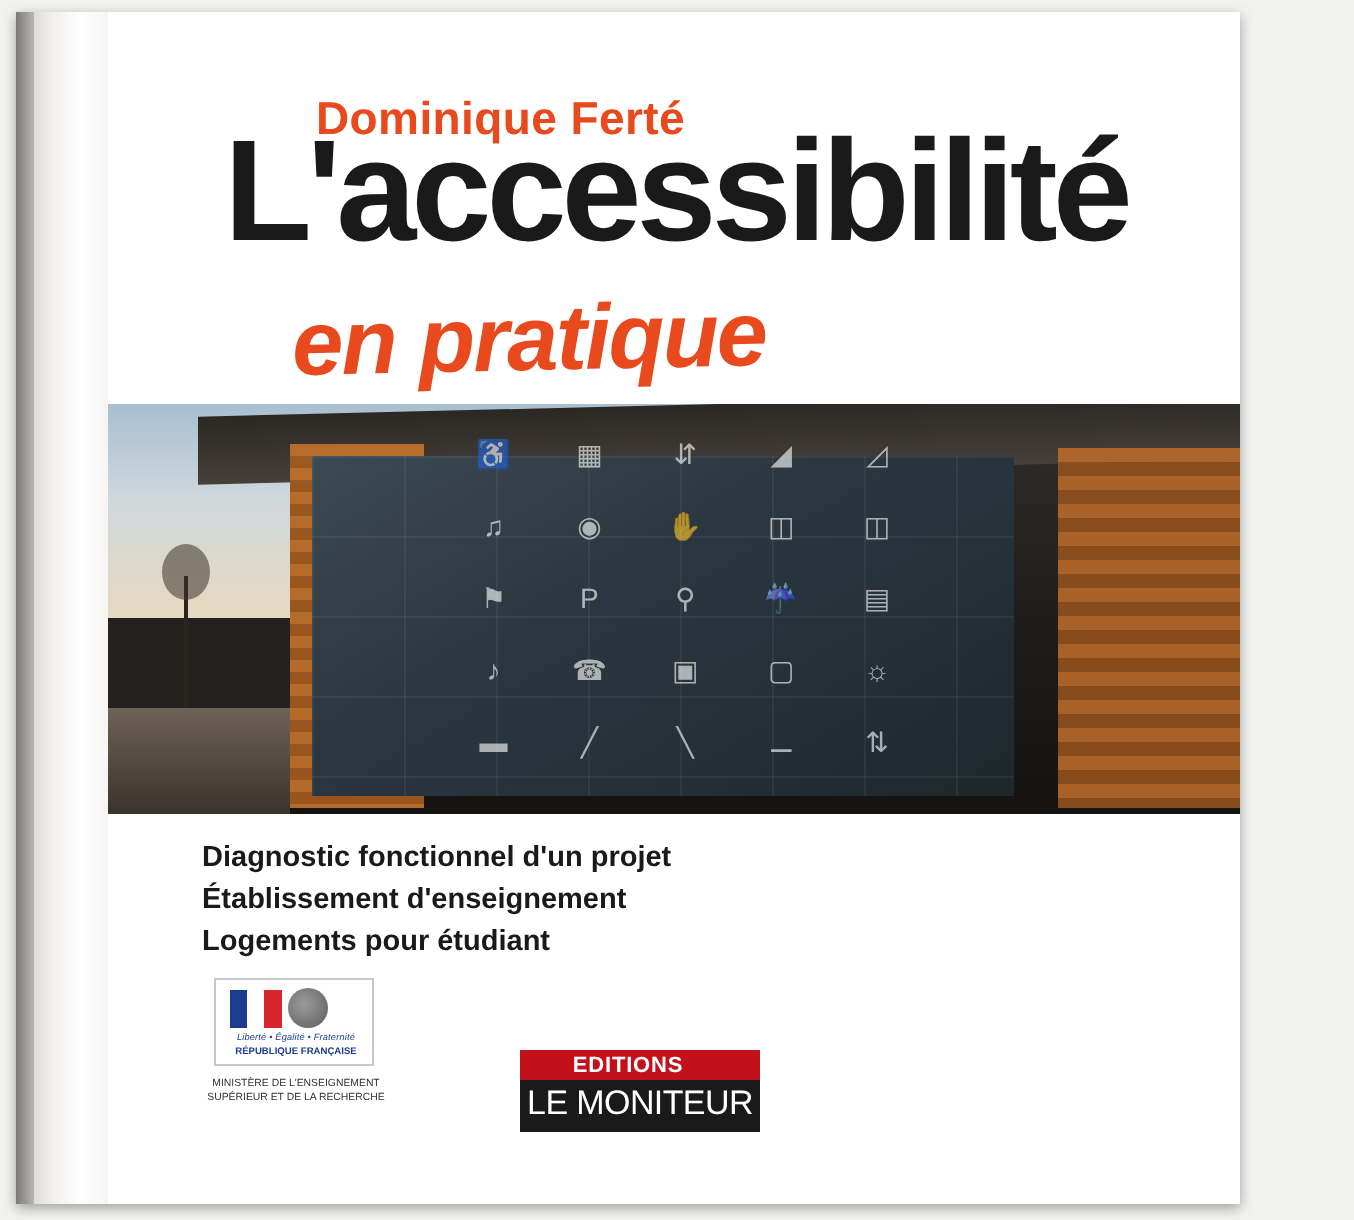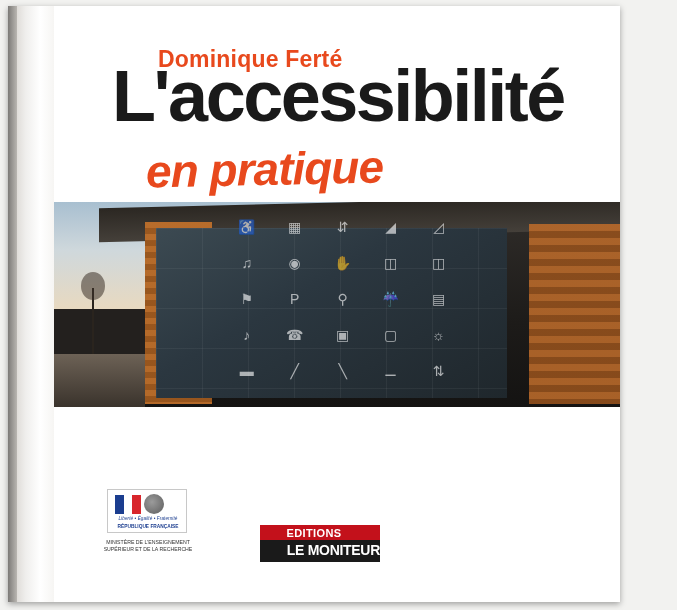--- a/index.html
+++ b/index.html
@@ -295,23 +295,23 @@
     color: #ffffff;
     font-size: 11px;
     font-weight: bold;
     text-align: center;
     padding: 2px 12px 1px 0;
     letter-spacing: 0.4px;
   }
   .pub-bottom {
     background: #1a1a1a;
     color: #ffffff;
-    font-size: 14px;
-    font-weight: bold;
-    text-align: right;
+    font-size: 17px;
+    font-weight: normal;
+    text-align: center;
     padding: 2px 0 4px 0;
     letter-spacing: -0.3px;
   }
 </style>
 </head>
 <body>
 
 <div id="book">
   <div class="scan-bg"></div>
 
@@ -365,20 +365,25 @@
         <div class="picto">▬</div>
         <div class="picto">╱</div>
         <div class="picto">╲</div>
         <div class="picto">⚊</div>
         <div class="picto">⇅</div>
       </div>
     </div>
 
     <div class="bottom-band">
 
+      <div class="blurb">
+        <div>Diagnostic fonctionnel d'un projet</div>
+        <div>Établissement d'enseignement</div>
+        <div>Logements pour étudiant</div>
+      </div>
 
       <div class="rf-logo">
         <div class="rf-flag"></div>
         <div class="rf-marianne"></div>
         <div class="rf-motto">Liberté • Égalité • Fraternité</div>
         <div class="rf-name">RÉPUBLIQUE FRANÇAISE</div>
       </div>
       <div class="ministry">MINISTÈRE DE L'ENSEIGNEMENT SUPÉRIEUR ET DE LA RECHERCHE</div>
 
       <div class="publisher">

